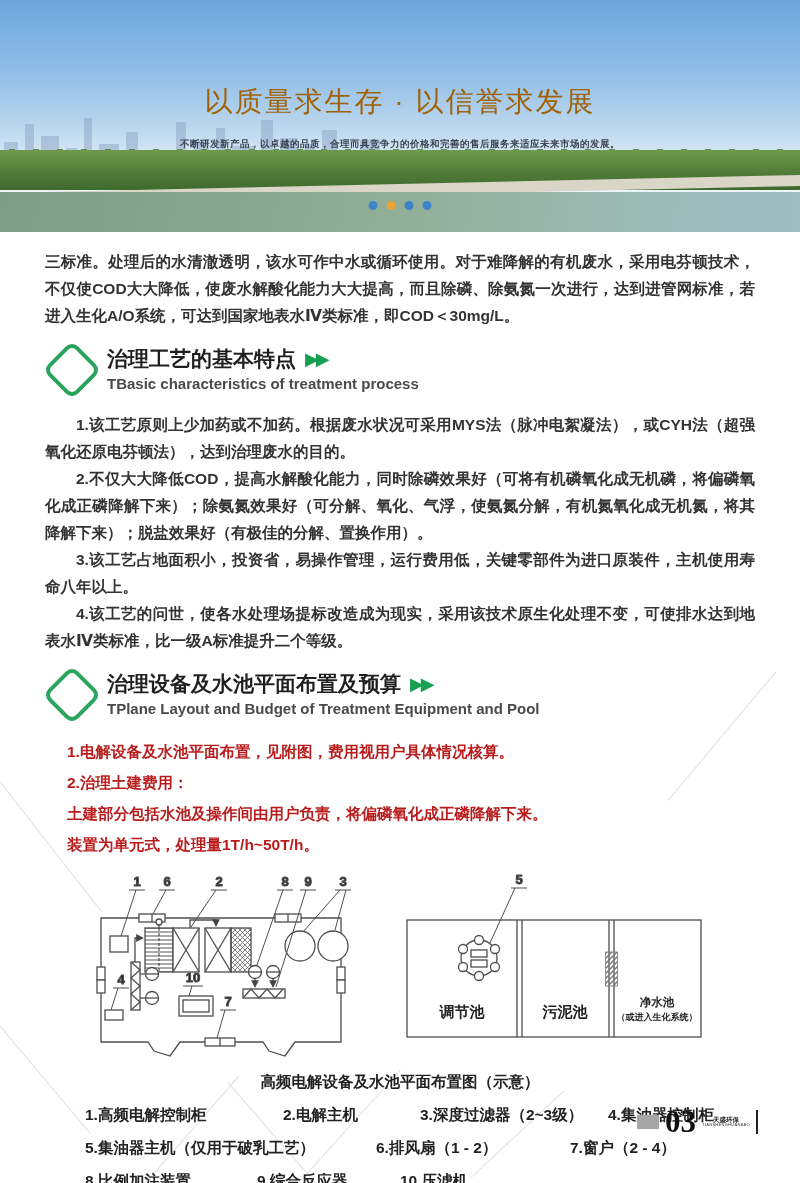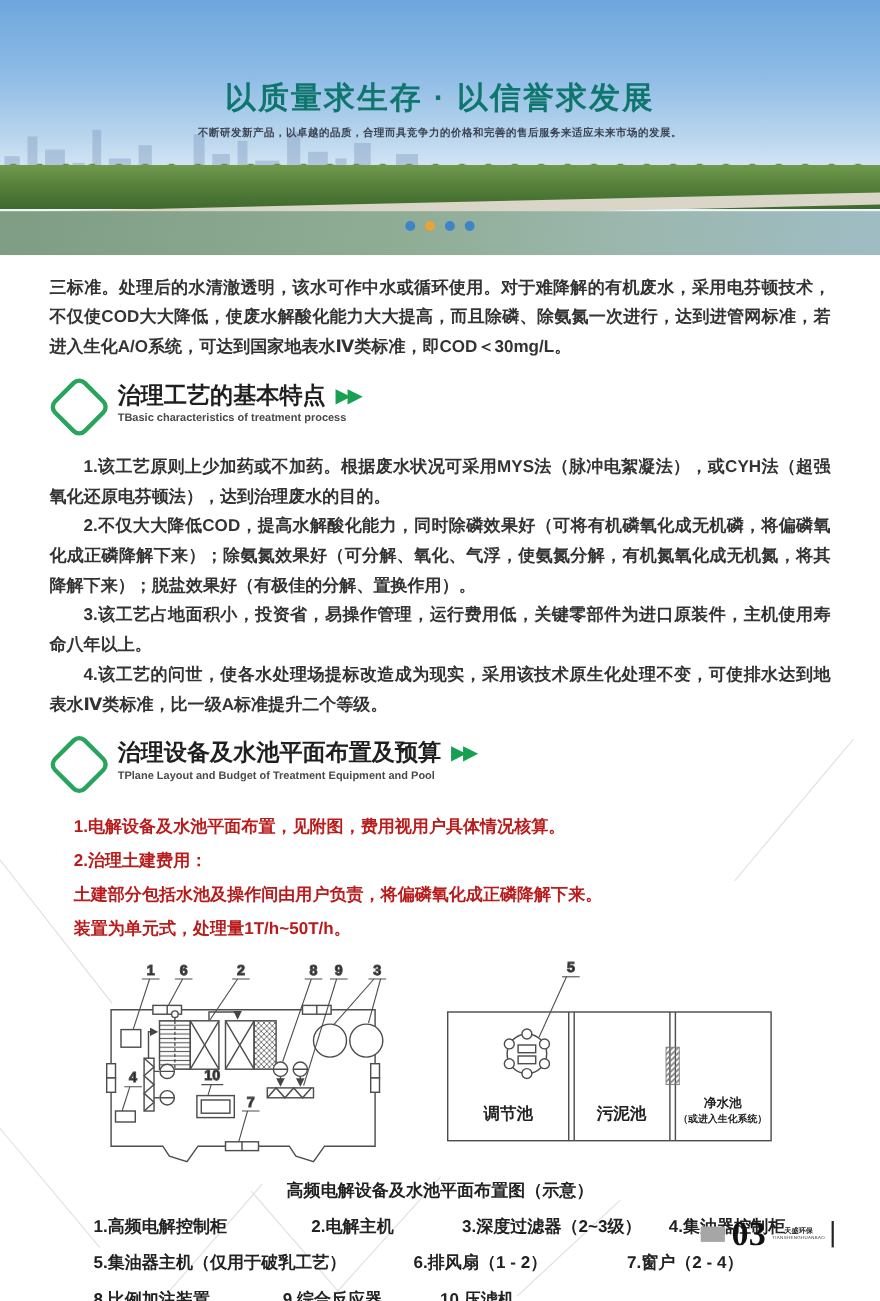--- a/index.html
+++ b/index.html
@@ -12,38 +12,38 @@
   
   .hero{position:relative;width:800px;height:232px;overflow:hidden;z-index:1;}
   .sky{position:absolute;inset:0;background:linear-gradient(180deg,#6ea7dd 0%,#8fbce6 30%,#bcd7ee 55%,#e3eef8 72%,#eef5fa 80%);}
   .skyline{position:absolute;left:0;right:0;top:112px;height:56px;display:flex;align-items:flex-end;gap:7px;padding:0 4px;}
   .tower{background:rgba(128,154,190,.42);}
   .trees{position:absolute;left:0;right:0;top:150px;height:40px;background:linear-gradient(180deg,#6f9a4d 0%,#527c38 55%,#3f6a2e 100%);}
   .treebumps{position:absolute;left:0;right:0;top:140px;height:16px;background-image:radial-gradient(circle 10px at 12px 16px,#639048 70%,transparent 72%);background-size:24px 16px;background-repeat:repeat-x;}
   .shore{position:absolute;left:0;right:0;top:184px;height:11px;background:#d9d5c7;transform:skewY(-1.3deg);}
   .water{position:absolute;left:0;right:0;top:192px;height:40px;background:linear-gradient(100deg,#7f9d85 0%,#8fac94 45%,#9bb7ad 70%,#9fbcc4 100%);}
   .hero-text{position:absolute;top:66px;left:0;right:0;text-align:center;}
-  .hero-title{margin:4px;font-size:28px;font-weight:bold;color:#0f766e;letter-spacing:2px;}
+  .hero-title{margin:17px;font-size:28px;font-weight:normal;color:#a16207;letter-spacing:2px;}
   .hero-sub{margin:7px 0 0;font-size:9.5px;color:#3c4350;font-weight:bold;letter-spacing:.5px;}
   .dots{position:absolute;top:201px;left:50%;transform:translateX(-50%);display:flex;gap:9px;}
   .dot{width:9px;height:9px;border-radius:50%;background:#3d85c6;}
   .dot.active{background:#eaa239;}
 
   
   .main{position:relative;z-index:2;padding:16px 45px 0 45px;color:#2f2f2f;}
   .body-text{margin:0;font-size:15.5px;font-weight:bold;line-height:27px;text-align:justify;color:#333;}
   .indent{text-indent:2em;}
   .intro{margin-bottom:4px;}
 
   
   .sec-head{position:relative;margin:16px 0 8px 0;padding-left:62px;min-height:58px;}
   .diamond{position:absolute;left:6px;top:4px;width:34px;height:34px;border:4px solid #28a45c;border-radius:9px;transform:rotate(45deg);background:transparent;}
   .sec-title{margin:0;font-size:21px;font-weight:bold;color:#1f1f1f;display:flex;align-items:center;}
   .arrows{color:#17a051;font-size:18px;margin-left:9px;letter-spacing:-3px;}
-  .sec-sub{font-size:10px;color:#4a4a4a;font-weight:bold;margin-top:2px;}
+  .sec-sub{font-size:15px;color:#4a4a4a;font-weight:bold;margin-top:2px;}
 
   
   .s2-line{margin:0;padding-left:22px;font-size:15.5px;font-weight:bold;line-height:31px;color:#b91c1c;text-align:left;}
 
   
   .diagrams{display:flex;align-items:flex-start;gap:44px;margin:10px 0 0 50px;}
   svg{display:block;}
   svg text{font-family:"Liberation Sans","DejaVu Sans",sans-serif;}
   .callout-num{font-size:13px;font-weight:bold;fill:#222;text-anchor:middle;}
   .pool-label{font-size:15px;font-weight:bold;fill:#222;text-anchor:middle;}

